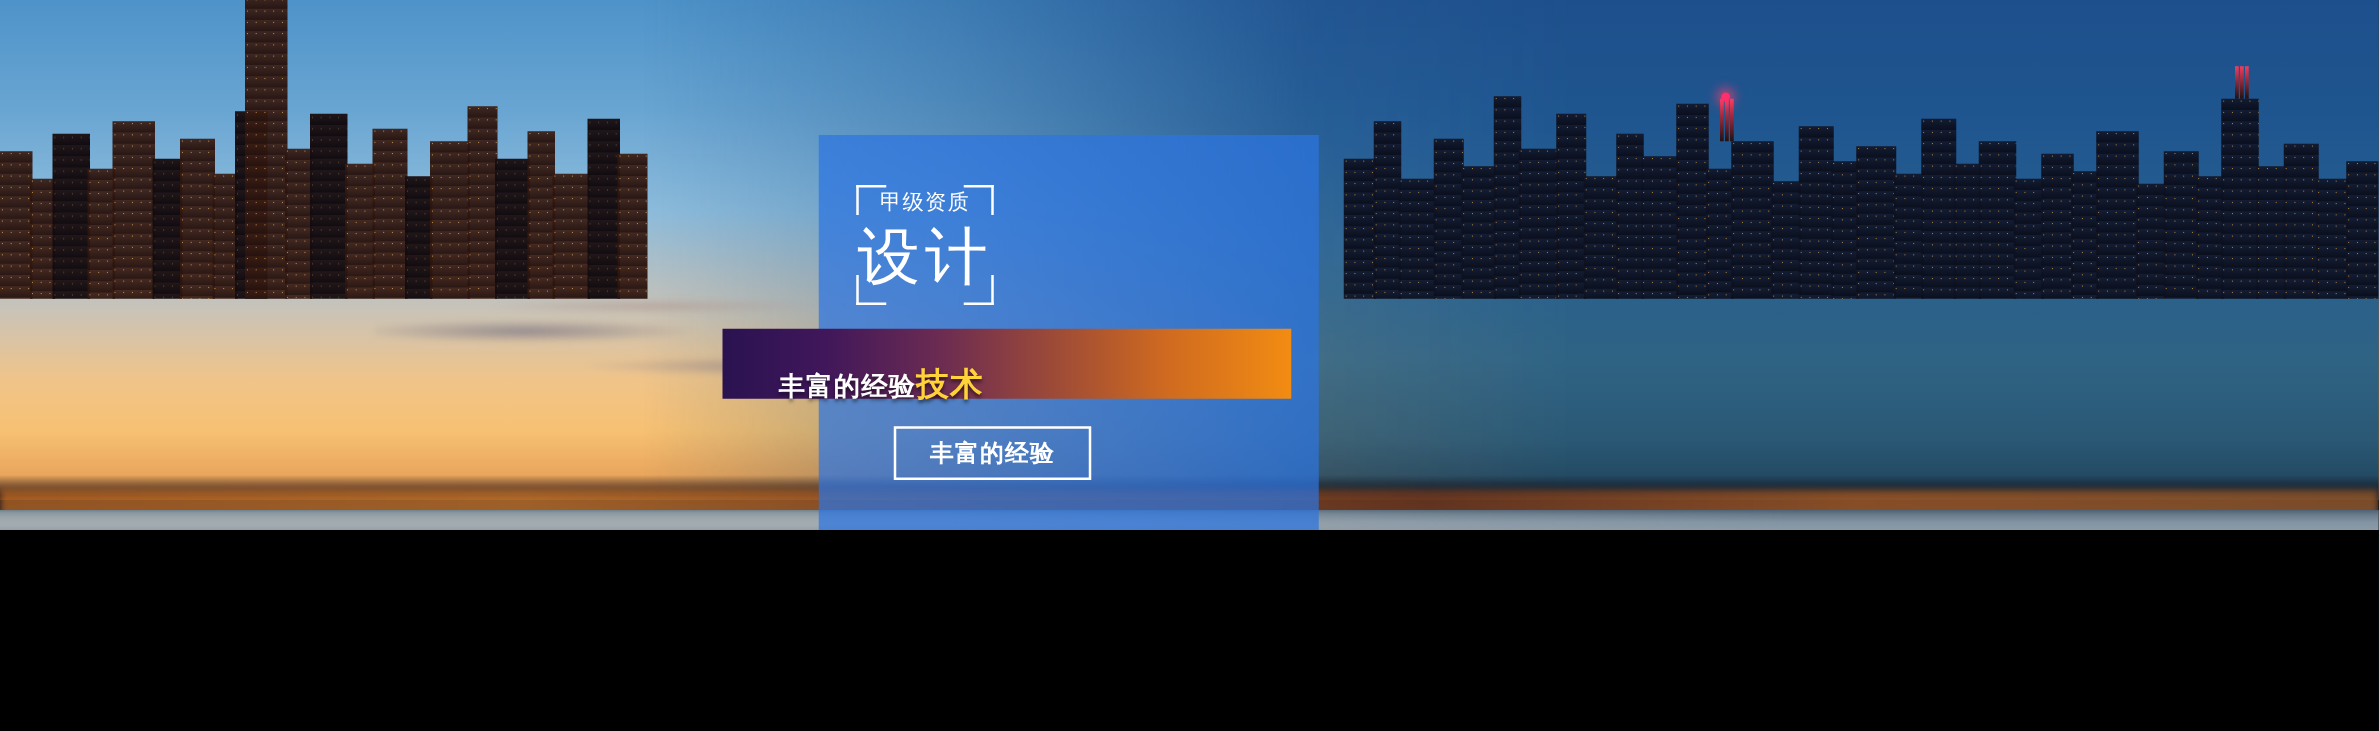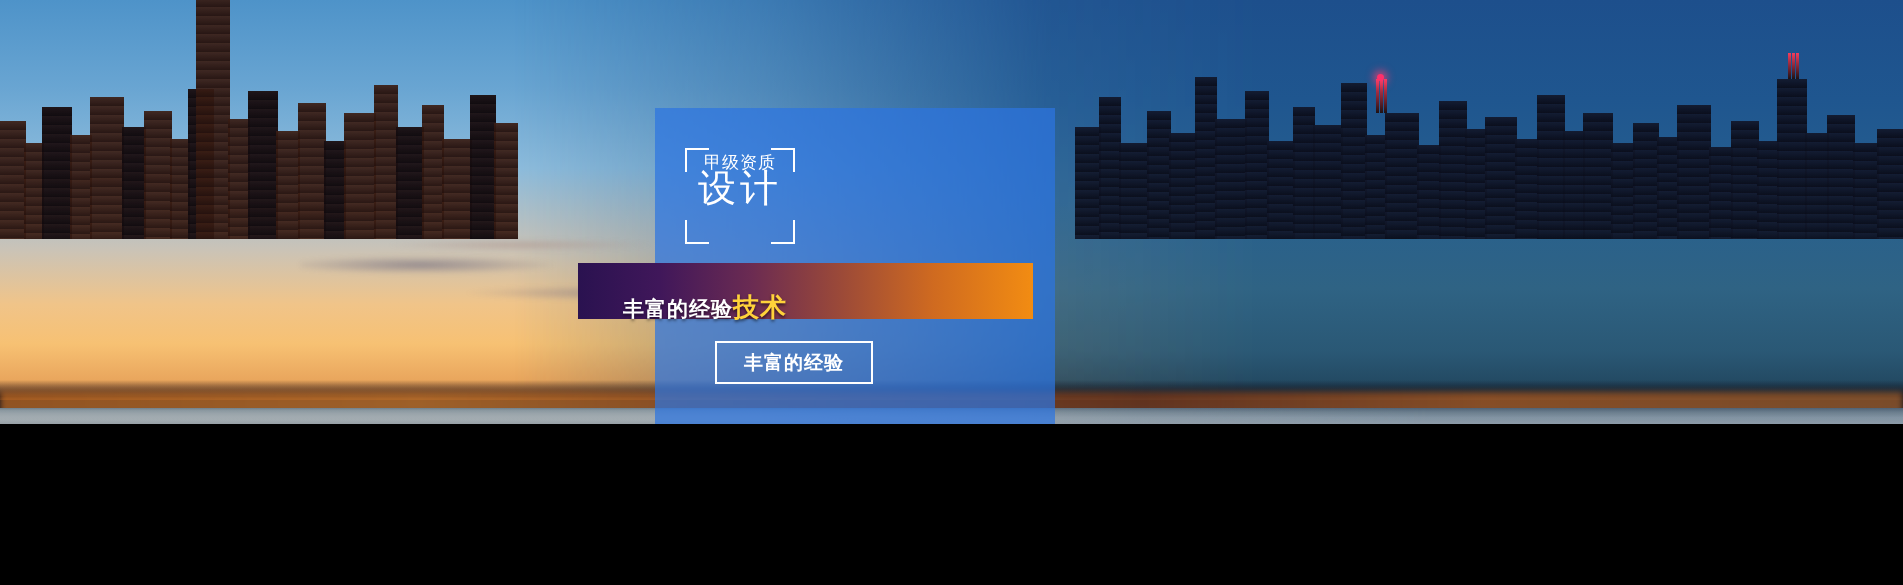--- a/index.html
+++ b/index.html
@@ -167,22 +167,22 @@
   #badge .c-tl { left: 0;  top: 0;  border-left-width: 2px;  border-top-width: 2px; }
   #badge .c-tr { right: 0; top: 0;  border-right-width: 2px; border-top-width: 2px; }
   #badge .c-bl { left: 0;  bottom: 0; border-left-width: 2px;  border-bottom-width: 2px; }
   #badge .c-br { right: 0; bottom: 0; border-right-width: 2px; border-bottom-width: 2px; }
   #badge .qual {
     position: absolute; left: 0; right: 0; top: 6px;
     font-size: 17px; letter-spacing: 1px; line-height: 1;
     font-family: "DejaVu Sans", "Liberation Sans", sans-serif;
   }
   #badge .design {
-    position: absolute; left: 0; right: 0; top: 21px;
-    font-size: 38px; letter-spacing: 4px; line-height: 1;
+    position: absolute; left: 0; right: 0; top: 32px;
+    font-size: 50px; letter-spacing: 4px; line-height: 1;
     font-family: Liberation Sans, sans-serif;
   }
 
   
   #headline {
     position: absolute;
     left: 700px;
     top: 134px;
     width: 360px;
     height: 120px;

